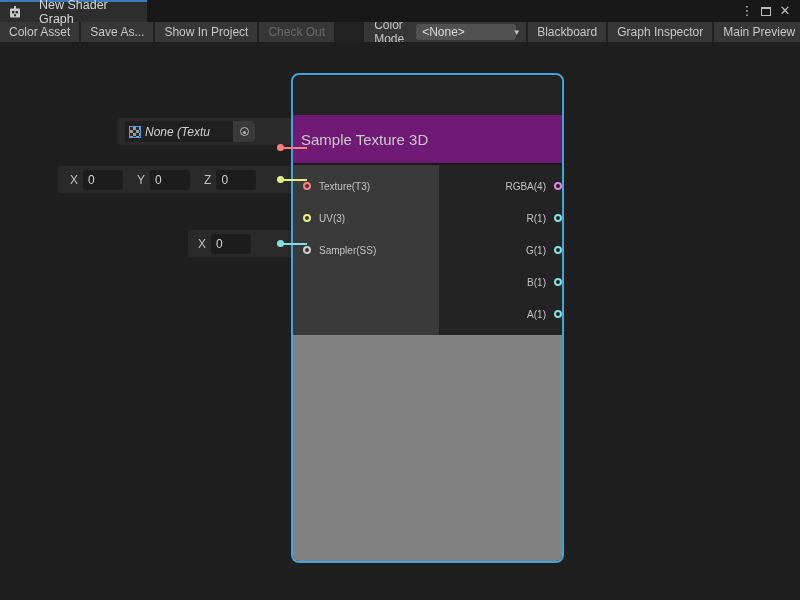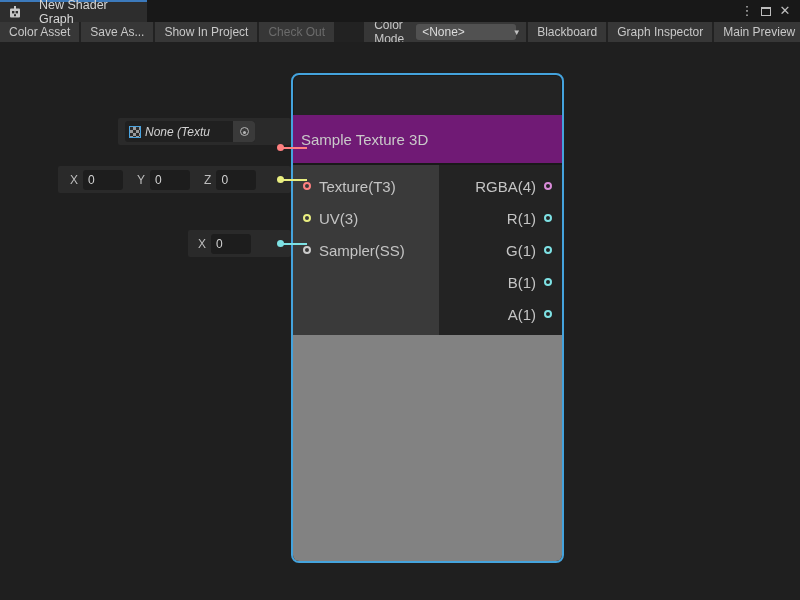--- a/index.html
+++ b/index.html
@@ -32,23 +32,23 @@
 
   
   .node { position:absolute; left:291px; top:31px; width:273px; height:490px;
           border:2px solid #44a3dd; border-radius:8px; background:#232323; overflow:hidden;
           box-shadow: inset 0 0 0 1px #1a1a1a; z-index:1; }
   .node-header { height:50px; background:#701a75; border-bottom:2px solid #191919;
                  display:flex; align-items:center; padding-left:8px; color:#c9c9c9; font-size:15px;margin-top:40px; }
   .node-body { display:flex; height:170px; }
   .col-in  { width:146px; background:#3a3a3a; padding-top:5px; }
   .col-out { flex:1; background:#232323; padding-top:5px; }
-  .port-row { height:32px; display:flex; align-items:center; font-size:15px; color:#c4c4c4; }
+  .port-row { height:32px; display:flex; align-items:center; font-size:10px; color:#c4c4c4; }
   .col-in  .port-row { padding-left:10px; }
-  .col-out .port-row { justify-content:flex-end; padding-right:10px; }
+  .col-out .port-row { justify-content:flex-end; }
   .port { width:8px; height:8px; border-radius:50%; border:2px solid #cbcbcb; flex:none; background:transparent; }
   .col-in  .port { margin-right:8px; }
   .col-out .port { margin-left:8px; }
   .node-preview { height:262px; background:#828282; }
 
   
   .widget { position:absolute; height:27px; background:#2a2a2a; border-radius:2px;
             display:flex; align-items:center; font-size:12px; color:#c8c8c8; z-index:2; }
   .w-tex { left:118px; top:76px;  width:173px; padding-left:7px;font-style:italic; }
   .w-vec { left:58px;  top:124px; width:233px; padding-left:12px; }

